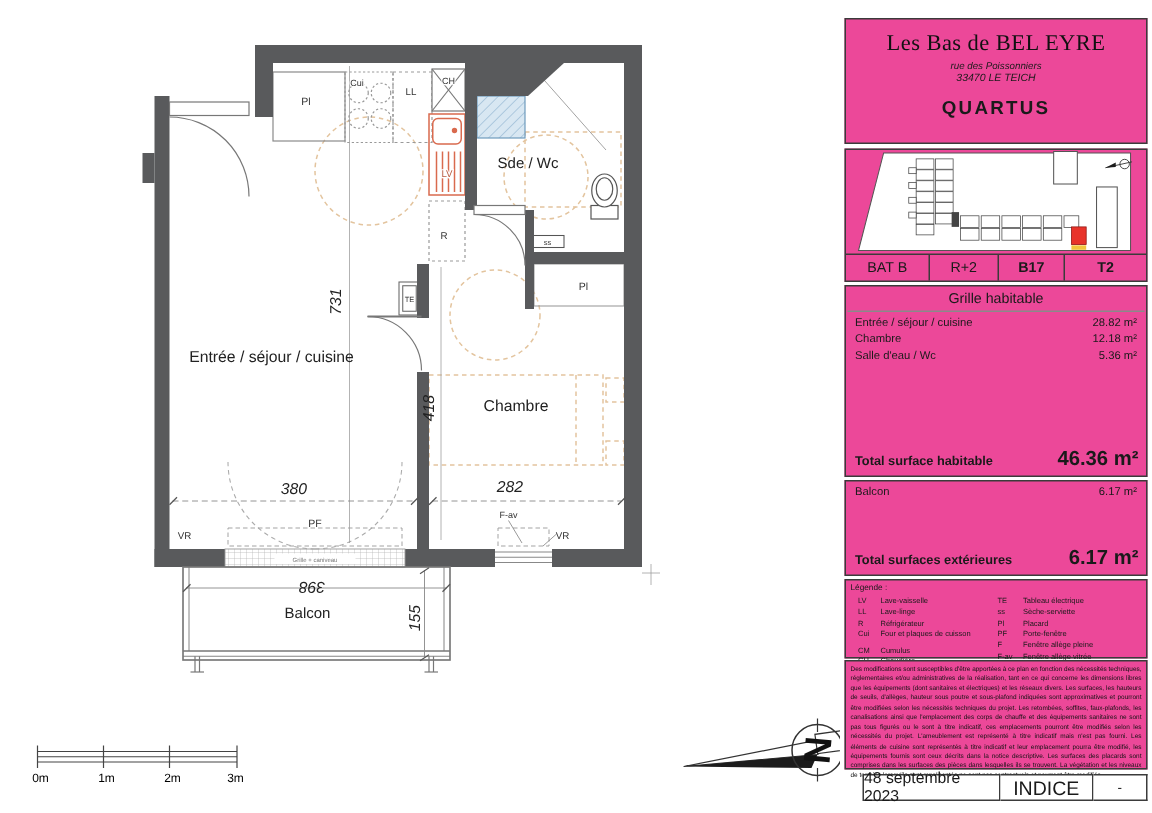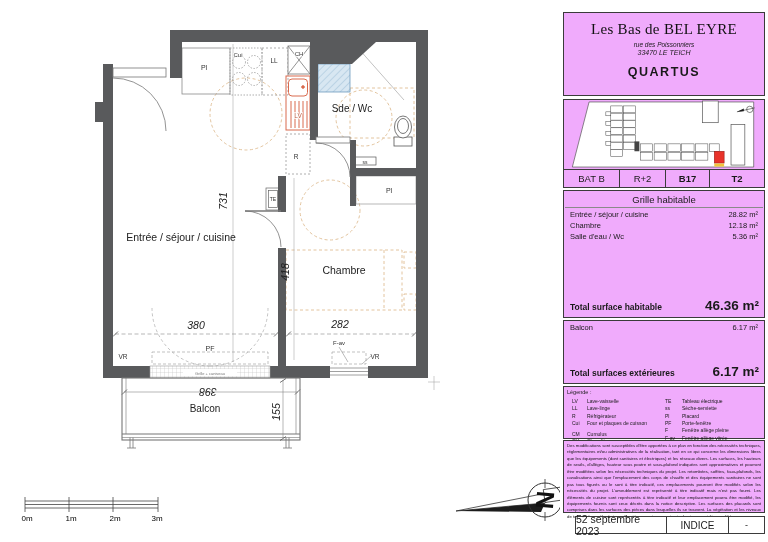--- a/index.html
+++ b/index.html
@@ -1,20 +1,20 @@
 <!DOCTYPE html>
 <html><head>
 <meta charset="utf-8">
 <style>
   html,body{margin:0;padding:0;background:#fff;}
   .page{position:relative;width:768px;height:542px;background:#fff;overflow:hidden;
         font-family:"Liberation Sans",sans-serif;color:#1a1a1a;}
   .plan-svg{position:absolute;left:0;top:0;}
   .sidebar{position:absolute;left:563px;top:12px;width:202px;display:flex;flex-direction:column;}
-  .panel{border:1px solid #3b3b3b;background:#f0abfc;box-sizing:border-box;}
+  .panel{border:1px solid #3b3b3b;background:#ec4899;box-sizing:border-box;}
   
   .header-panel{height:84px;text-align:center;padding-top:8px;margin-bottom:3px;}
   .proj-title{font-family:"Liberation Serif",serif;font-size:15px;letter-spacing:.3px;color:#111;}
   .proj-addr{font-size:6.5px;font-style:italic;margin-top:3px;}
   .proj-addr2{font-size:7px;font-style:italic;margin-top:1px;}
   .proj-dev{font-size:12.5px;font-weight:bold;letter-spacing:1.5px;margin-top:9px;}
   
   .siteplan-panel{height:89px;margin-bottom:2px;display:flex;flex-direction:column;}
   .minimap{flex:1;width:100%;}
   .batrow{height:17px;border-top:1px solid #3b3b3b;display:flex;font-size:9.5px;}
@@ -38,21 +38,21 @@
   .litem{display:flex;margin-top:1.1px;}
   .labbr{width:15px;padding-left:5px;flex-shrink:0;}
   .labbr2{width:17px;padding-left:2px;flex-shrink:0;}
   .cm-gap{margin-top:4.5px;}
   
   .disclaimer-panel{height:73px;font-size:4.3px;line-height:1.5;padding:2px 3px;text-align:justify;color:#111;}
   
   .footer-row{margin-left:12px;height:18px;display:flex;margin-top:3px;}
   .fcell{border:1px solid #3b3b3b;display:flex;align-items:center;justify-content:center;box-sizing:border-box;background:#fff;}
   .f-date{width:92px;font-size:10.5px;}
-  .f-indice{width:62px;font-size:10px;border-left:0;}
+  .f-indice{width:62px;font-size:13px;border-left:0;}
   .f-dash{width:36px;font-size:9px;border-left:0;}
   svg text{font-family:"Liberation Sans",sans-serif;}
   .dim{font-style:italic;fill:#222;font-size:10.5px;}
   .roomlbl{fill:#222;}
 </style>
 </head>
 <body>
 
 <div class="page">
 
@@ -417,19 +417,19 @@
               <span class="labbr2">VR</span>
               <span>Volet roulant</span>
             </div>
         </div>
       </div>
     </div>
 
     <div class="panel disclaimer-panel">Des modifications sont susceptibles d'être apportées à ce plan en fonction des nécessités techniques, réglementaires et/ou administratives de la réalisation, tant en ce qui concerne les dimensions libres que les équipements (dont sanitaires et électriques) et les réseaux divers. Les surfaces, les hauteurs de seuils, d'allèges, hauteur sous poutre et sous-plafond indiquées sont approximatives et pourront être modifiées selon les nécessités techniques du projet. Les retombées, soffites, faux-plafonds, les canalisations ainsi que l'emplacement des corps de chauffe et des équipements sanitaires ne sont pas tous figurés ou le sont à titre indicatif, ces emplacements pourront être modifiés selon les nécessités du projet. L'ameublement est représenté à titre indicatif mais n'est pas fourni. Les éléments de cuisine sont représentés à titre indicatif et leur emplacement pourra être modifié, les équipements fournis sont ceux décrits dans la notice descriptive. Les surfaces des placards sont comprises dans les surfaces des pièces dans lesquelles ils se trouvent. La végétation et les niveaux de terrains lorsqu'ils sont représentés ne sont pas contractuels et pourront être modifiés.</div>
 
     <div class="footer-row">
-      <div class="fcell f-date">52 septembre 2023</div>
+      <div class="fcell f-date">48 septembre 2023</div>
       <div class="fcell f-indice">INDICE</div>
       <div class="fcell f-dash">-</div>
     </div>
 
   </div>
 </div>
 
 </body></html>

